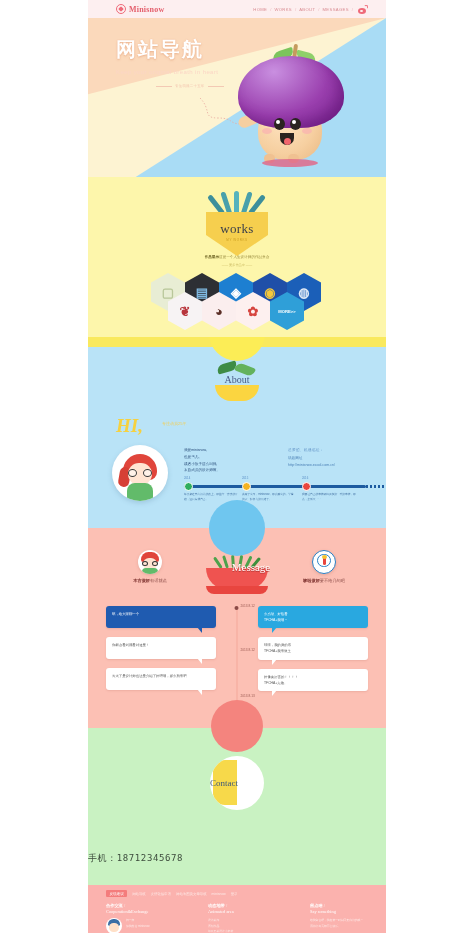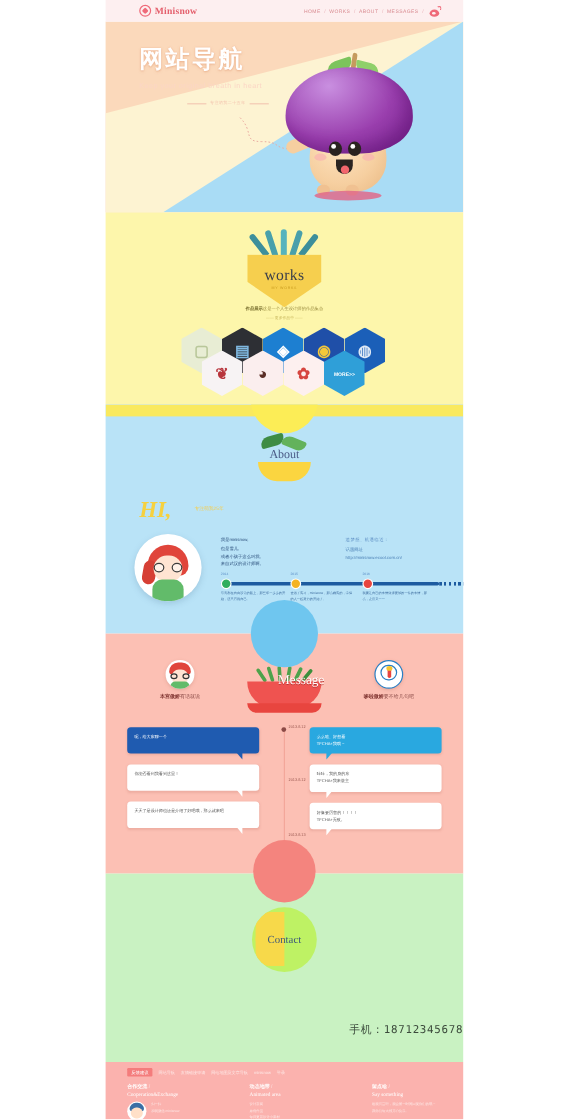--- a/index.html
+++ b/index.html
@@ -233,29 +233,29 @@
   
   .circle-pink { position:absolute; left:50%; top:700px; transform:translateX(-50%); width:52px; height:52px; border-radius:50%; background:#f4847e; z-index:12; }
 
   
   .contact {
     position:absolute; left:88px; top:728px; width:298px; height:157px;
     background:#c9f2c2; overflow:hidden;
   }
   .contact-badge { position:absolute; left:50%; top:28px; transform:translateX(-50%); width:54px; text-align:center; }
   .lime {
-    width:54px; height:54px; border-radius:50%; background:#bef264; position:relative; overflow:hidden;
-    display:flex; align-items:center; justify-content:center;
+    width:54px; height:54px; border-radius:50%; background:#ffffff; position:relative; overflow:hidden;
+    display:flex; align-items:center; 
   }
   .lime .q { position:absolute; width:24px; height:24px; background:#f7d94a; }
   .lime .q.a { left:3px; top:4px; border-radius:12px 0 0 0; }
   .lime .q.b { left:3px; bottom:5px; border-radius:0 0 0 12px; }
   .lime .c-label { position:relative; font-family:"Liberation Serif", serif; font-size:9px; color:#3f5a7a; z-index:3; }
   .c-email { position:absolute; left:0; right:0; top:100px; text-align:center; font-family:"DejaVu Sans Mono", monospace; font-size:9px; color:#3b4a3b; letter-spacing:.6px; }
-  .c-phone { position:absolute; left:0; right:0; top:124px; text-align:right; font-family:"DejaVu Sans Mono", monospace; font-size:9px; color:#3b4a3b; letter-spacing:.6px; }
+  .c-phone { position:absolute; left:0; right:0; top:124px; text-align:left; font-family:"DejaVu Sans Mono", monospace; font-size:9px; color:#3b4a3b; letter-spacing:.6px; }
 
   
   .footer { position:absolute; left:88px; top:885px; width:298px; height:48px; background:#fbb2ae; overflow:hidden; }
   .f-nav { display:flex; align-items:center; gap:5px; padding:5px 0 0 18px; }
   .f-nav .pill { background:#f47c7c; color:#fff; font-size:3.6px; padding:1.6px 3.4px; border-radius:1px; }
   .f-nav a { font-size:3.4px; color:#fde7e5; text-decoration:none; }
   .f-cols { display:flex; padding:6px 0 0 18px; gap:26px; }
   .f-col { width:76px; }
   .f-cn { font-size:4.2px; color:#fff; font-weight:bold; }
   .f-cn .slash { color:#fde2e0; font-weight:normal; }

